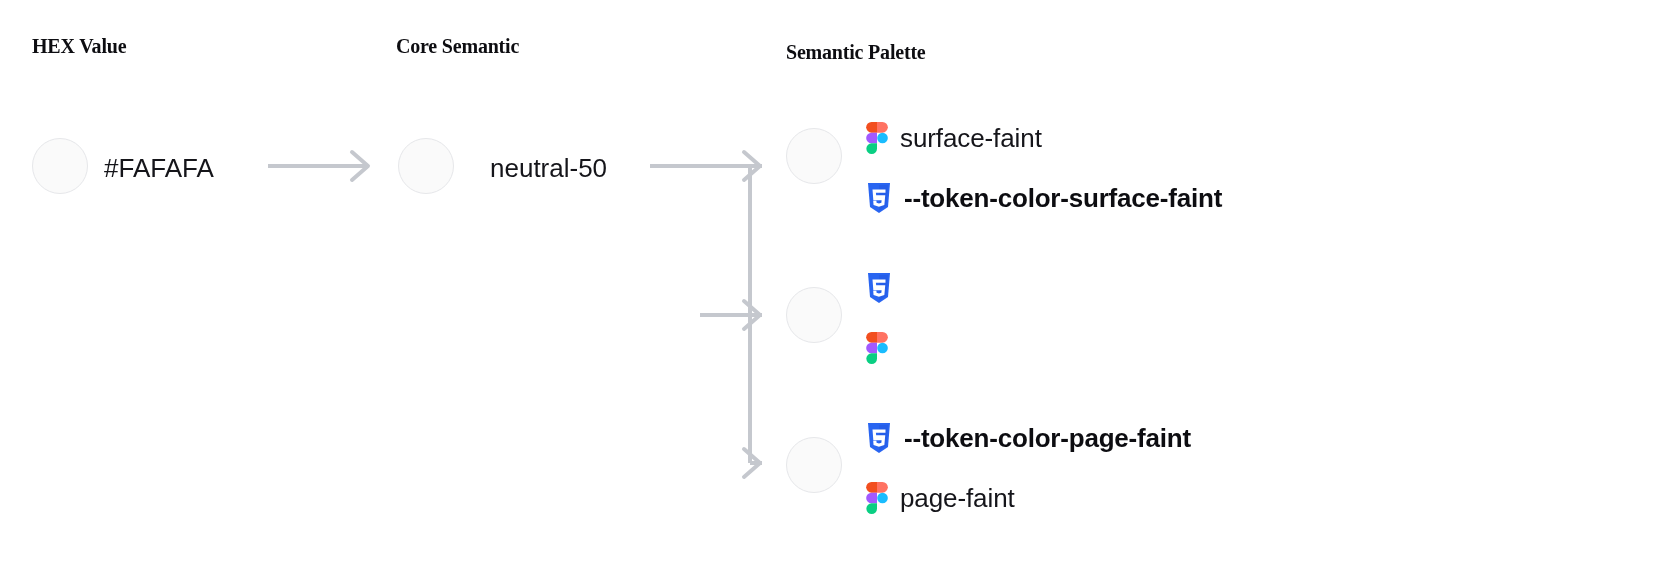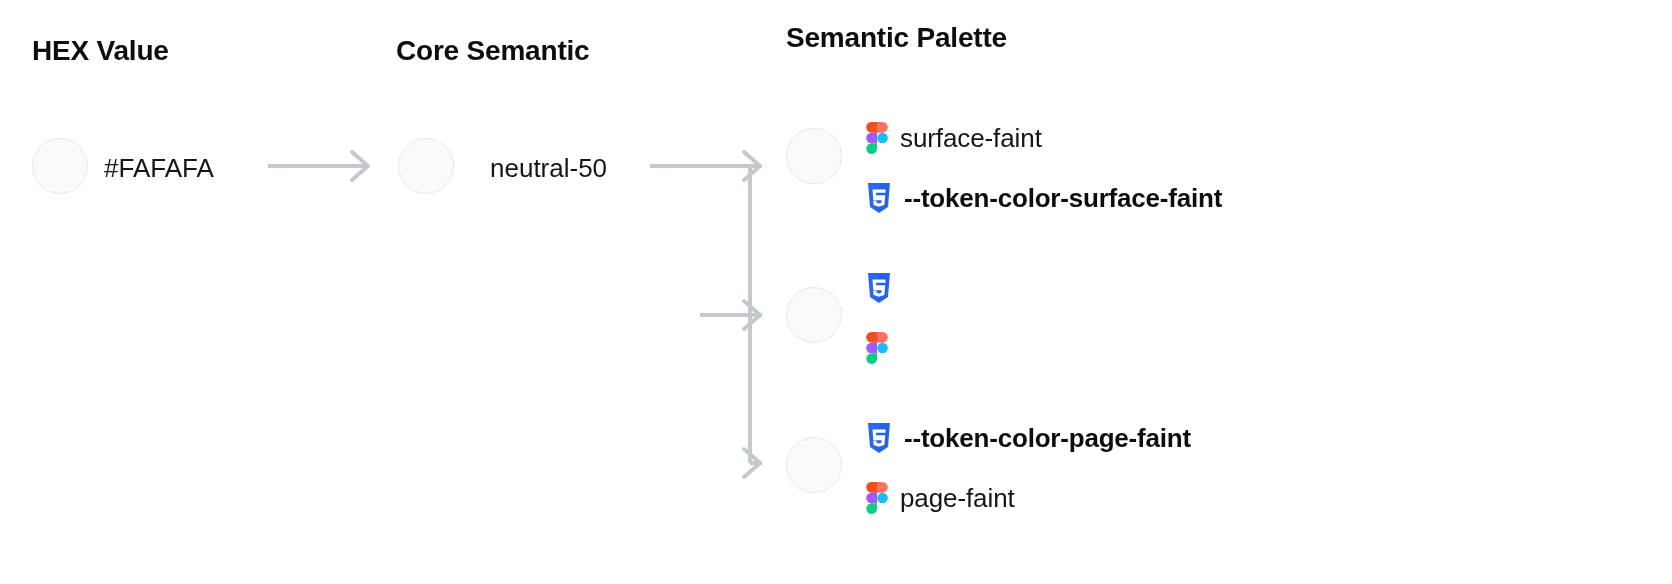--- a/index.html
+++ b/index.html
@@ -18,29 +18,30 @@
   }
 
   .canvas {
     position: absolute;
     inset: 0;
   }
 
   
   .col-header {
     position: absolute;
-    font-size: 28px;
+    font-size: 20px;
     font-weight: 700;
     letter-spacing: -0.2px;
     color: #0d0d11;
     white-space: nowrap;
+    font-family: Liberation Serif, serif;
   }
   #hdr-hex      { left: 32px;  top: 35px; }
   #hdr-core     { left: 396px; top: 35px; }
-  #hdr-semantic { left: 786px; top: 22px; }
+  #hdr-semantic { left: 786px; top: 41px; }
 
   
   .swatch {
     position: absolute;
     width: 56px;
     height: 56px;
     border-radius: 50%;
     background: #fafafa;
     border: 1.5px solid #e6e7ea;
   }

